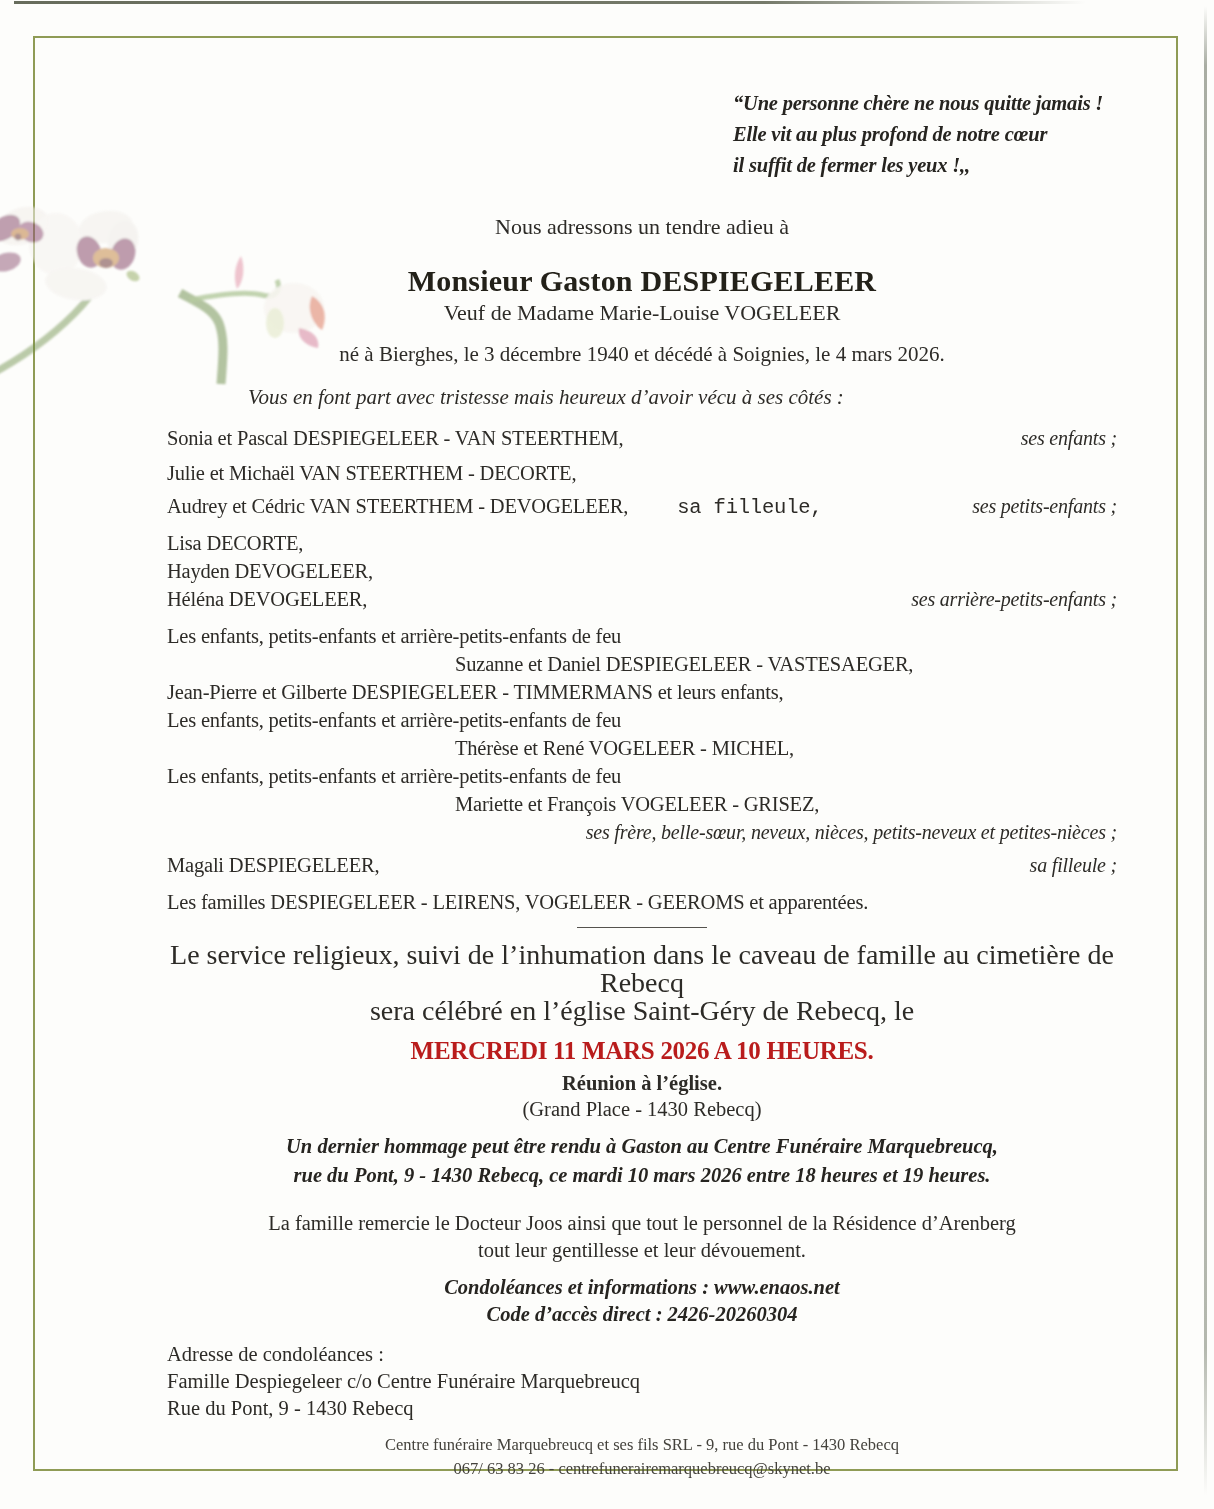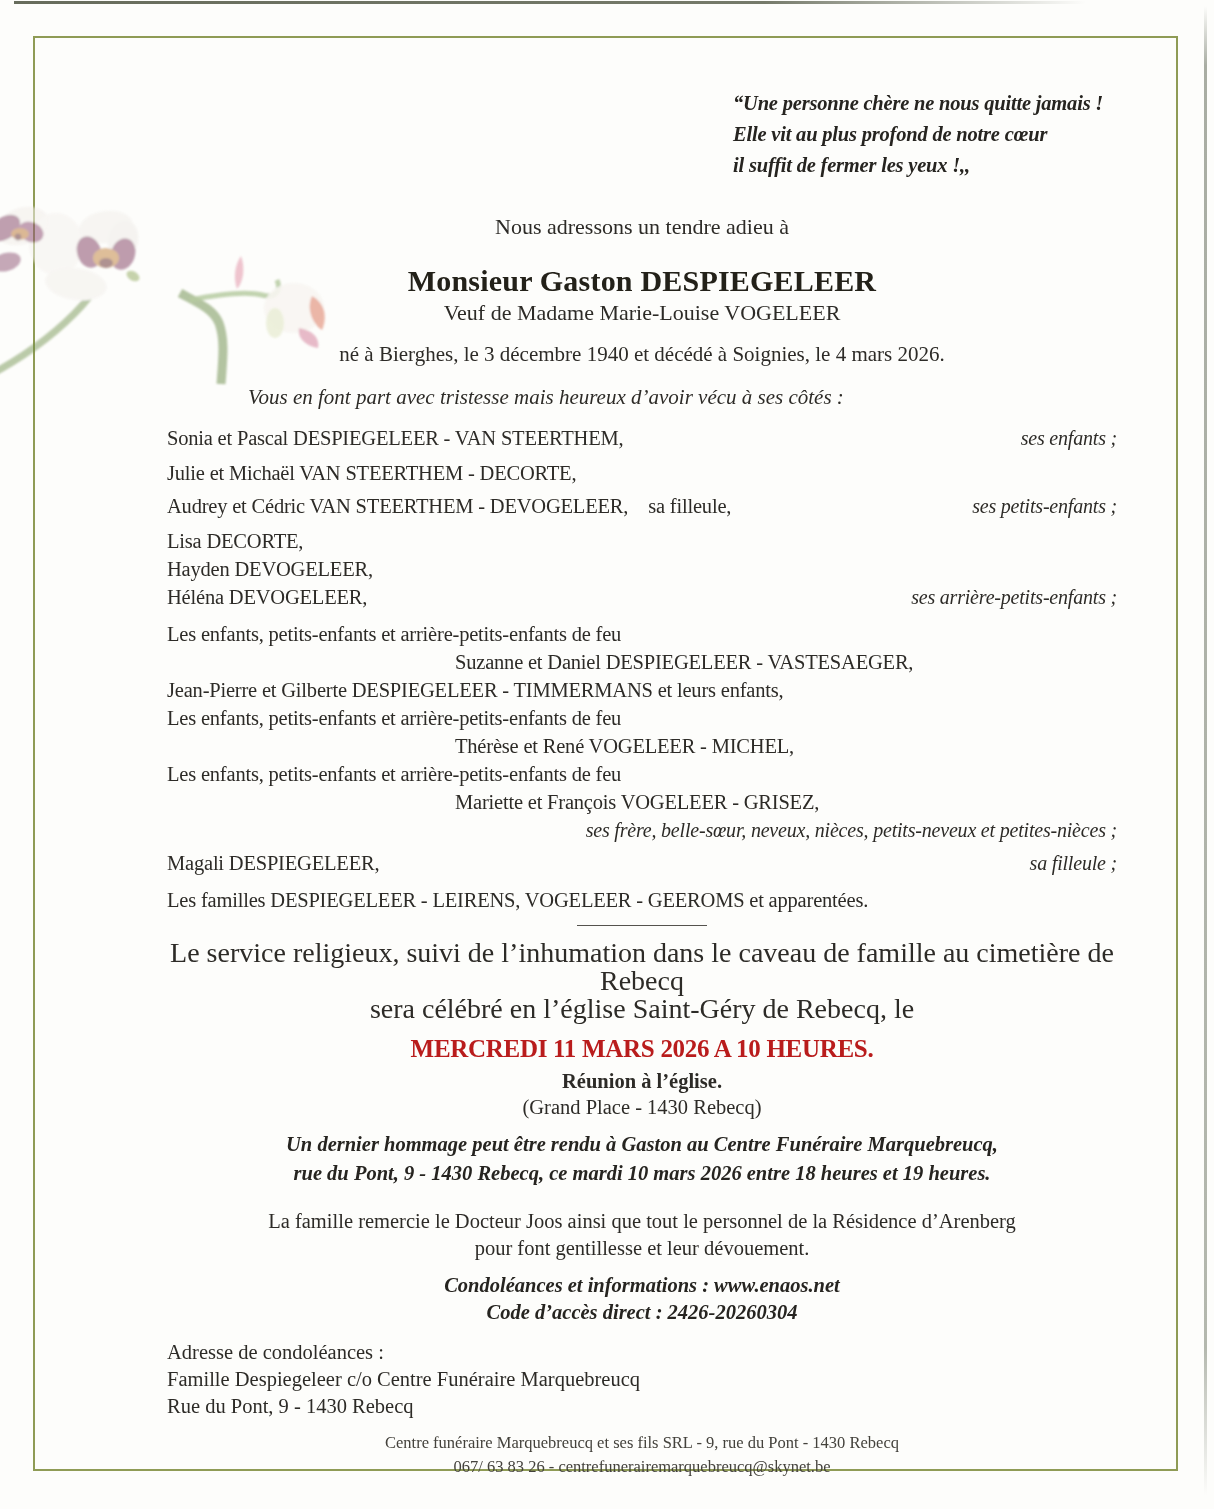--- a/index.html
+++ b/index.html
@@ -23,21 +23,21 @@
   .quote div{white-space:nowrap;}
   .intro-line{margin-top:33px;text-align:center;font-size:22px;}
   .name{margin-top:24px;text-align:center;font-size:30px;font-weight:bold;
     letter-spacing:0.2px;color:#232119;}
   .widow{margin-top:2px;text-align:center;font-size:22px;}
   .life{margin-top:16px;text-align:center;font-size:21px;}
   .announce{margin-top:18px;margin-left:81px;font-style:italic;font-size:21px;}
   .family{margin-top:14px;font-size:20.5px;}
   .frow{display:flex;align-items:baseline;line-height:28px;letter-spacing:-0.2px;}
   .frow .lbl{margin-left:auto;font-style:italic;font-size:20px;white-space:nowrap;}
-  .frow .mid{margin-left:20px;white-space:nowrap;}
+  .frow .mid{margin-left:49px;white-space:nowrap;font-family:Liberation Mono, monospace;}
   .frow.ind{padding-left:288px;}
   .frow.rend{justify-content:flex-end;font-style:italic;font-size:20px;}
   .mt7{margin-top:7px;} .mt5{margin-top:5px;} .mt9{margin-top:9px;}
   .sep{width:130px;border:0;border-top:1.6px solid #55534e;margin:11px auto 0 auto;}
   .service{margin-top:13px;text-align:center;font-size:28px;line-height:28px;}
   .bigdate{margin-top:12px;text-align:center;font-size:25px;font-weight:bold;
     letter-spacing:-0.3px;color:#b91c1c;}
   .meeting{margin-top:5px;text-align:center;font-size:20.5px;font-weight:bold;line-height:26px;}
   .place{text-align:center;font-size:20.5px;line-height:26px;}
   .tribute{margin-top:10px;text-align:center;font-size:20.5px;line-height:29px;
@@ -173,21 +173,21 @@
     <div class="meeting">Réunion à l’église.</div>
     <div class="place">(Grand Place - 1430 Rebecq)</div>
 
     <div class="tribute">
       <div>Un dernier hommage peut être rendu à Gaston au Centre Funéraire Marquebreucq,</div>
       <div>rue du Pont, 9 - 1430 Rebecq, ce mardi 10 mars 2026 entre 18 heures et 19 heures.</div>
     </div>
 
     <div class="thanks">
       <div>La famille remercie le Docteur Joos ainsi que tout le personnel de la Résidence d’Arenberg</div>
-      <div>pour font gentillesse et leur dévouement.</div>
+      <div>tout leur gentillesse et leur dévouement.</div>
     </div>
 
     <div class="condol">
       <div>Condoléances et informations : www.enaos.net</div>
       <div>Code d’accès direct : 2426-20260304</div>
     </div>
 
     <div class="address">
       <div>Adresse de condoléances :</div>
       <div>Famille Despiegeleer c/o Centre Funéraire Marquebreucq</div>

